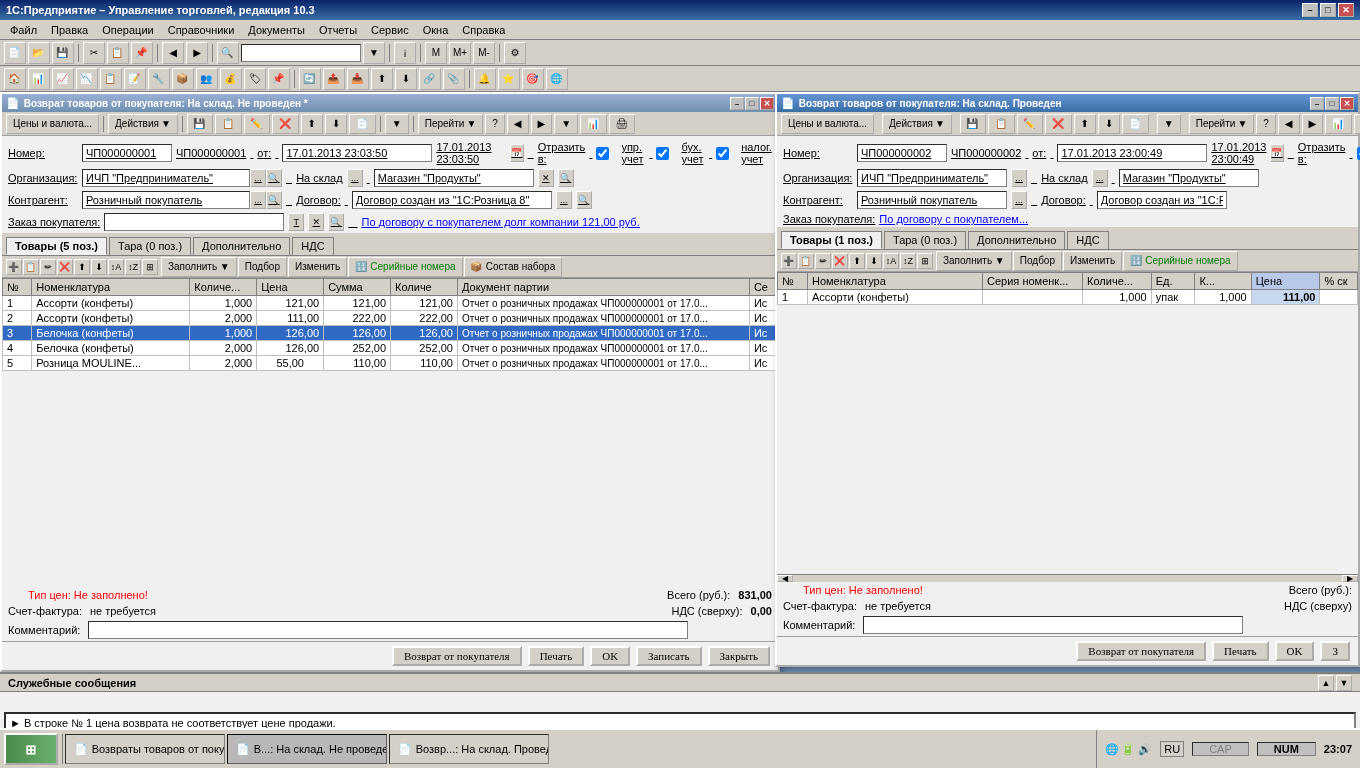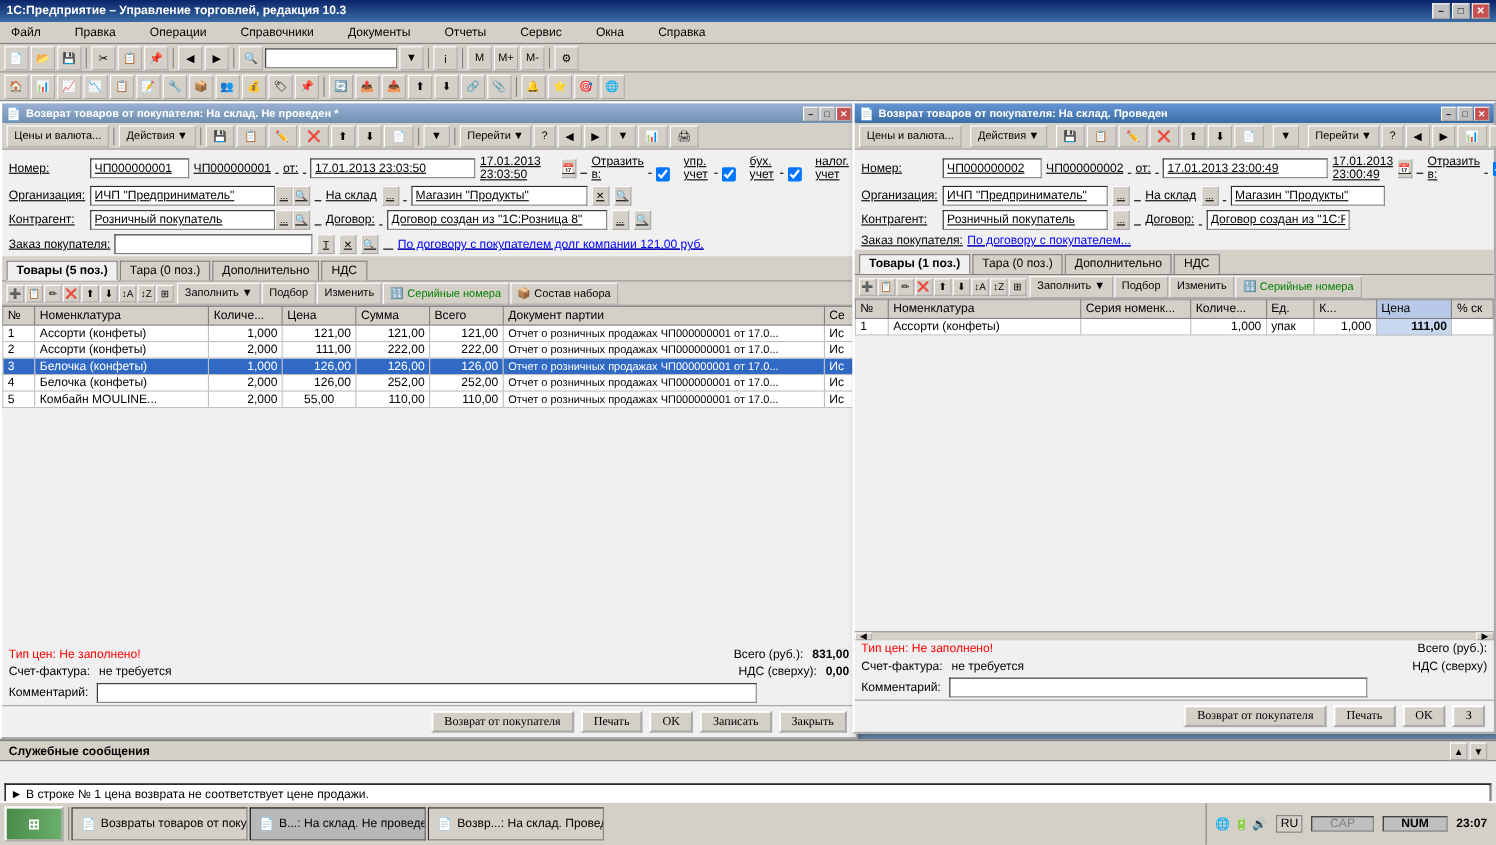--- a/index.html
+++ b/index.html
@@ -44,21 +44,21 @@
     .title-btn.close { background: #c75050; color: white; }
 
     
     .menu-bar {
       background: #d4d0c8;
       height: 20px;
       display: flex;
       align-items: center;
       padding: 0 4px;
       border-bottom: 1px solid #808080;
-      gap: 19px;
+      gap: 2px;
     }
     .menu-item {
       padding: 2px 6px;
       cursor: pointer;
       font-size: 11px;
     }
 
     
     .toolbar {
       background: #d4d0c8;
@@ -336,37 +336,37 @@
       height: 20px;
       padding: 0 10px;
       background: #d4d0c8;
       border: 2px outset #fff;
       font-size: 11px;
       cursor: pointer;
       font-family: Liberation Serif, serif;
     }
 
     .link-text { color: blue; text-decoration: underline; cursor: pointer; }
-    .red-text { color: red; }
+    .red-text { color: red; margin-left: 20px; }
 
     .window1 {
       top: 0;
       left: 0;
       width: 780px;
       height: 580px;
     }
     .window2 {
       top: 0;
       left: 775px;
       width: 585px;
       height: 575px;
     }
     .checkbox-label {
       display: flex;
-      align-items: flex-end;
+      align-items: center;
       gap: 12px;
       font-size: 11px;
     }
 
     .field-with-btn {
       display: flex;
       align-items: center;
     }
     .field-with-btn .form-input { flex: 1; }
     .field-btn {
@@ -623,21 +623,21 @@
 
       <div style="overflow:auto; flex:1;">
         <table class="data-table">
           <thead>
             <tr>
               <th style="width:24px;">№</th>
               <th style="width:130px;">Номенклатура</th>
               <th style="width:55px;">Количе...</th>
               <th style="width:55px;">Цена</th>
               <th style="width:55px;">Сумма</th>
-              <th style="width:55px;">Всего</th>
+              <th style="width:55px;">Количе</th>
               <th style="width:240px;">Документ партии</th>
               <th style="width:20px;">Се</th>
             </tr>
           </thead>
           <tbody id="window1-tbody">
           <tr>
       <td>1</td>
       <td>Ассорти (конфеты)</td>
       <td style="text-align:right;">1,000</td>
       <td style="text-align:right;">121,00</td>
@@ -671,21 +671,21 @@
       <td>Белочка (конфеты)</td>
       <td style="text-align:right;">2,000</td>
       <td style="text-align:right;">126,00</td>
       <td style="text-align:right;">252,00</td>
       <td style="text-align:right;">252,00</td>
       <td style="font-size:10px;">Отчет о розничных продажах ЧП000000001 от 17.0...</td>
       <td>Ис</td>
     </tr>
               <tr>
       <td>5</td>
-      <td>Комбайн MOULINE...</td>
+      <td>Розница MOULINE...</td>
       <td style="text-align:right;">2,000</td>
       <td style="text-align:center;">55,00</td>
       <td style="text-align:right;">110,00</td>
       <td style="text-align:right;">110,00</td>
       <td style="font-size:10px;">Отчет о розничных продажах ЧП000000001 от 17.0...</td>
       <td>Ис</td>
     </tr>
             </tbody>
         </table>
       </div>

